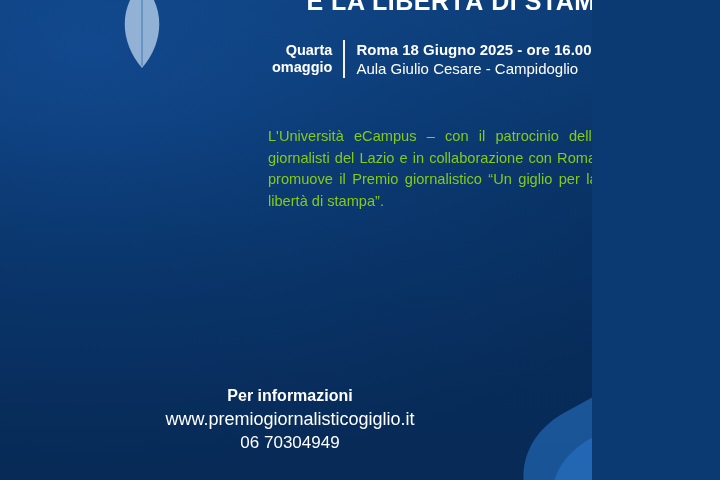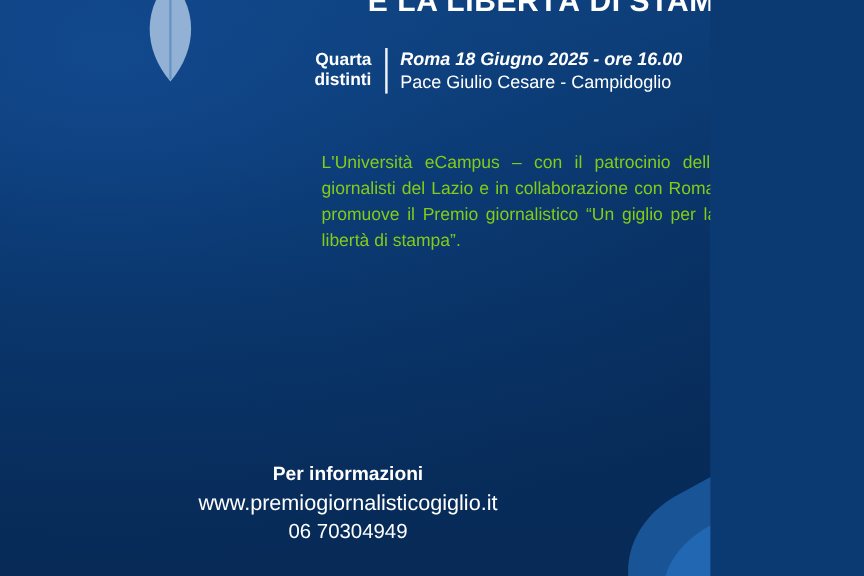--- a/index.html
+++ b/index.html
@@ -72,21 +72,21 @@
     font-size: 25px;
     font-weight: bold;
     letter-spacing: 0.5px;
     color: #ffffff;
     white-space: nowrap;
     line-height: 30px;
   }
 
   .meta-row {
     position: absolute;
-    left: 262px;
+    left: 272px;
     top: 40px;
     display: flex;
     align-items: center;
     gap: 11px;
   }
   .edition {
     text-align: right;
     font-size: 14.5px;
     font-weight: bold;
     line-height: 17px;
@@ -98,21 +98,20 @@
     background: #ffffff;
     opacity: 0.95;
   }
   .when-where {
     font-size: 15px;
     line-height: 19px;
     white-space: nowrap;
   }
   .when-where .when {
     font-weight: bold;
-    font-style: italic;
   }
   .when-where .where {
     font-weight: normal;
   }
 
   .body-text {
     position: absolute;
     left: 268px;
     top: 126px;
     width: 400px;
@@ -172,26 +171,26 @@
 
   <div class="content">
 
     <div class="title-block">
       <div class="title-line">E LA LIBERTÀ DI STAMPA</div>
     </div>
 
     <div class="meta-row">
       <div class="edition">
         <div>Quarta</div>
-        <div>distinti</div>
+        <div>omaggio</div>
       </div>
       <div class="meta-divider"></div>
       <div class="when-where">
         <div class="when">Roma 18 Giugno 2025 - ore 16.00</div>
-        <div class="where">Pace Giulio Cesare - Campidoglio</div>
+        <div class="where">Aula Giulio Cesare - Campidoglio</div>
       </div>
     </div>
 
     <div class="body-text">
       <p>L'Università eCampus – con il patrocinio dell'Ordine dei giornalisti del Lazio e in collaborazione con Roma Capitale – promuove il Premio giornalistico “Un giglio per la pace e la libertà di stampa”.</p>
     </div>
 
     <div class="info-block">
       <div class="info-title">Per informazioni</div>
       <div class="info-site">www.premiogiornalisticogiglio.it</div>

